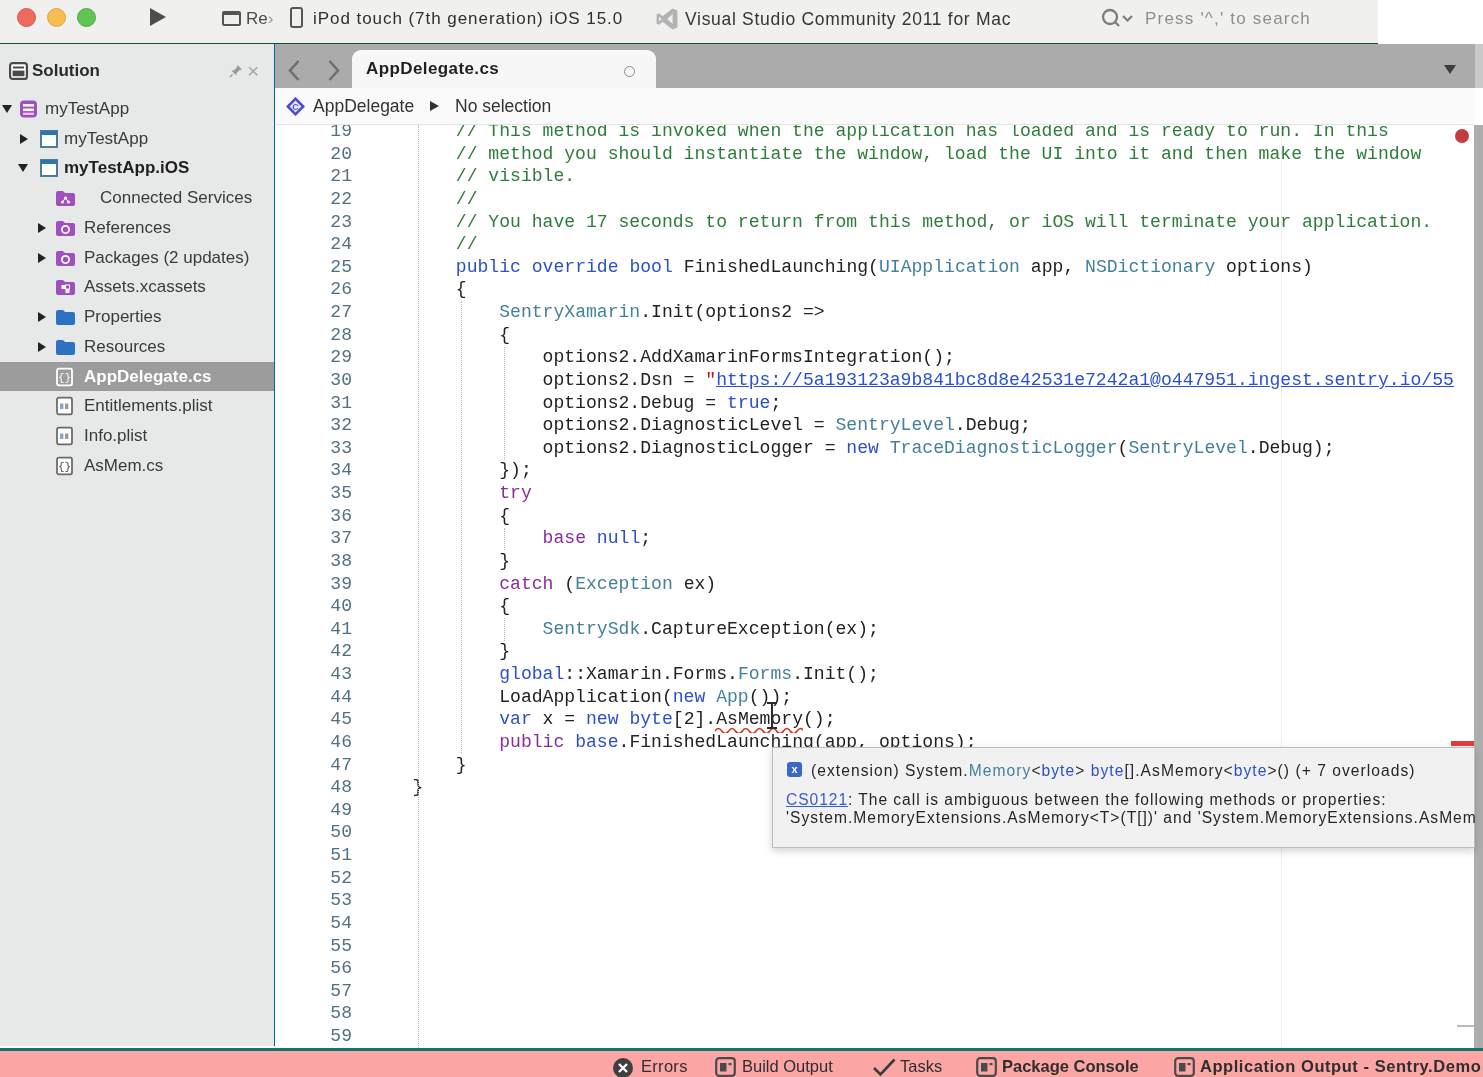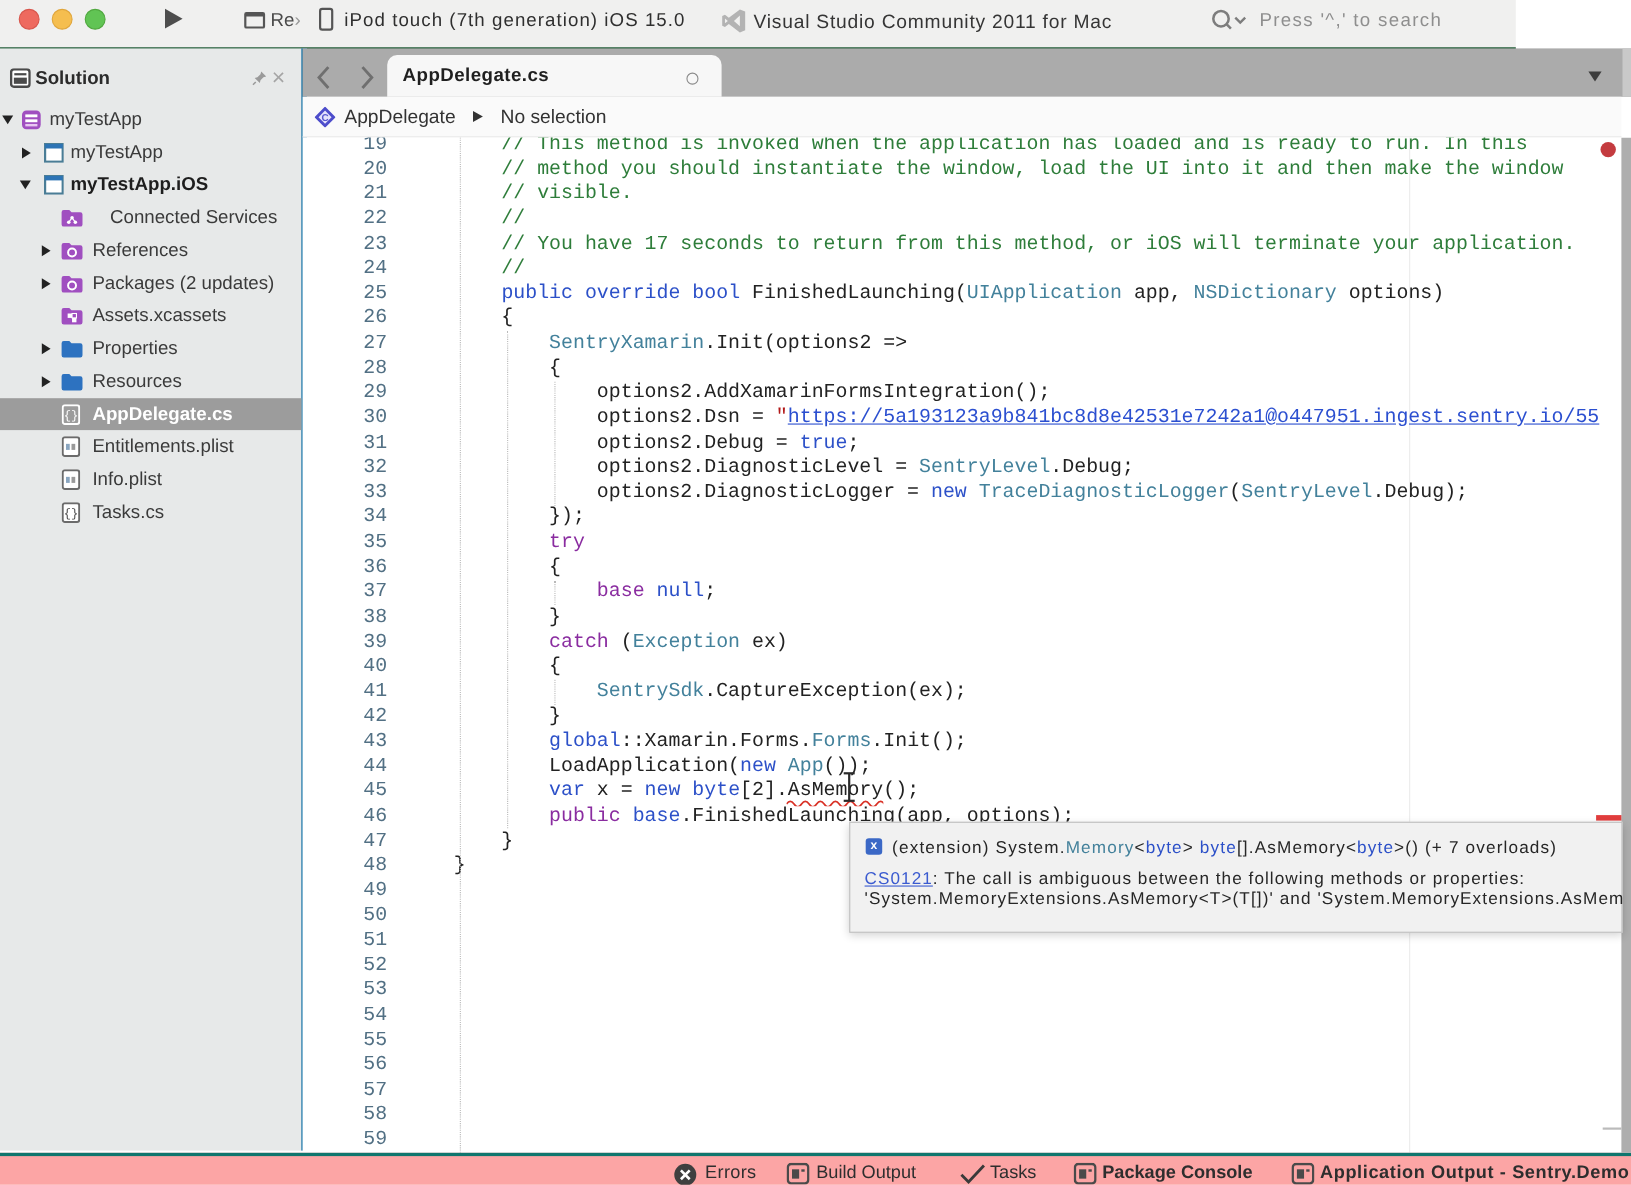--- a/index.html
+++ b/index.html
@@ -1,23 +1,23 @@
 <!DOCTYPE html>
 <html><head>
 <meta charset="utf-8">
 <style>
   html,body{margin:0;padding:0;}
   body{width:1483px;height:1077px;position:relative;overflow:hidden;
        font-family:"Liberation Sans",sans-serif;background:#fff;}
   .abs{position:absolute;}
   
-  #titlebar{left:0;top:0;width:1378px;height:43px;background:#f0f0ef;border-bottom:6px solid #14532d;}
+  #titlebar{left:0;top:0;width:1378px;height:43px;background:#f0f0ef;border-bottom:1px solid #14532d;}
   .tl{border-radius:50%;width:17px;height:17px;top:8px;}
   
-  #sidebar{left:0;top:44px;width:274px;height:1002px;background:#e7e9e9;border-right:5px solid #0369a1;}
+  #sidebar{left:0;top:44px;width:274px;height:1002px;background:#e7e9e9;border-right:1px solid #0369a1;}
   .srow{position:absolute;left:0;width:274px;height:29px;font-size:17px;color:#3a3a3a;white-space:nowrap;}
   .srow span.lbl{position:absolute;top:50%;transform:translateY(-50%);}
   .tri{position:absolute;width:0;height:0;top:50%;}
   .tri.r{border-top:5.5px solid transparent;border-bottom:5.5px solid transparent;border-left:8px solid #222;transform:translateY(-50%);}
   .tri.d{border-left:5.5px solid transparent;border-right:5.5px solid transparent;border-top:8px solid #222;transform:translateY(-50%);}
   .icon{position:absolute;top:50%;transform:translateY(-50%);}
   
   #tabstrip{left:275px;top:44px;width:1208px;height:44px;background:#ababab;}
   #tab{position:absolute;left:77px;top:6px;width:304px;height:38px;background:#f7f7f7;border-radius:9px 9px 0 0;}
   
@@ -182,21 +182,21 @@
         <rect x="4" y="7" width="3.4" height="5.5" fill="#8aa6c0"></rect>
         <rect x="9" y="7" width="3.4" height="5.5" fill="#9a9a9a"></rect>
       </svg>
     <span class="lbl" style="left:84px;">Info.plist</span>
   </div>
   <div class="srow" style="top:407.5px;">
     <svg class="icon" style="left:56px;" width="17" height="19" viewBox="0 0 17 19">
         <rect x="1" y="1" width="15" height="17" rx="2" fill="#fff" stroke="#6b6b6b" stroke-width="1.8"></rect>
         <text x="8.5" y="13.5" font-size="11" fill="#444" text-anchor="middle" font-family="Liberation Mono">{}</text>
       </svg>
-    <span class="lbl" style="left:84px;">Tasks.cs</span>
+    <span class="lbl" style="left:84px;">AsMem.cs</span>
   </div>
 </div>
 
 <div id="tabstrip" class="abs">
   <svg class="abs" style="left:12px;top:15px;" width="14" height="23" viewBox="0 0 14 23">
       <path d="M11.5 2 L3 11.5 L11.5 21" fill="none" stroke="#6f6f6f" stroke-width="2.6"></path>
     </svg>
   <svg class="abs" style="left:52px;top:15px;" width="14" height="23" viewBox="0 0 14 23">
       <path d="M2.5 2 L11 11.5 L2.5 21" fill="none" stroke="#6f6f6f" stroke-width="2.6"></path>
     </svg>

